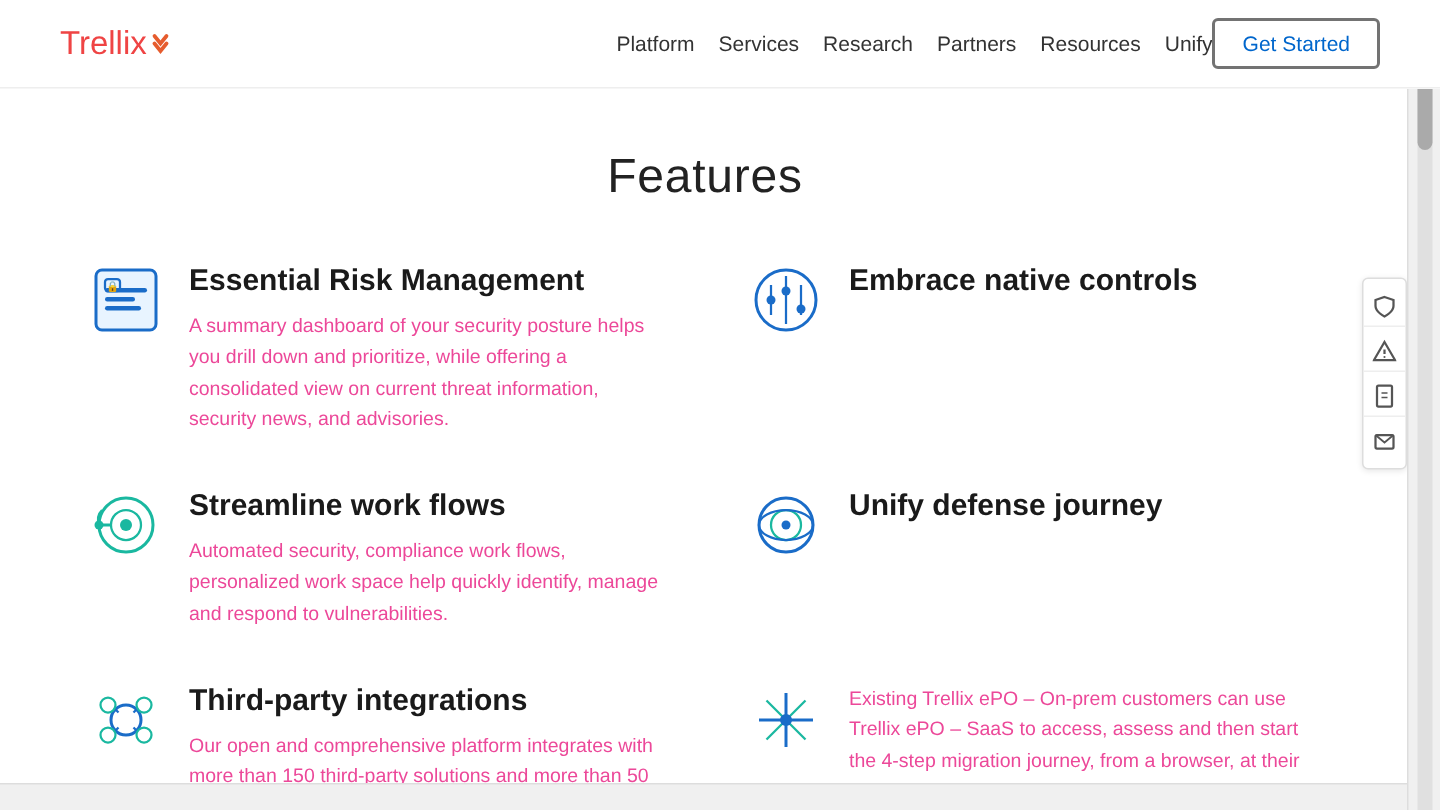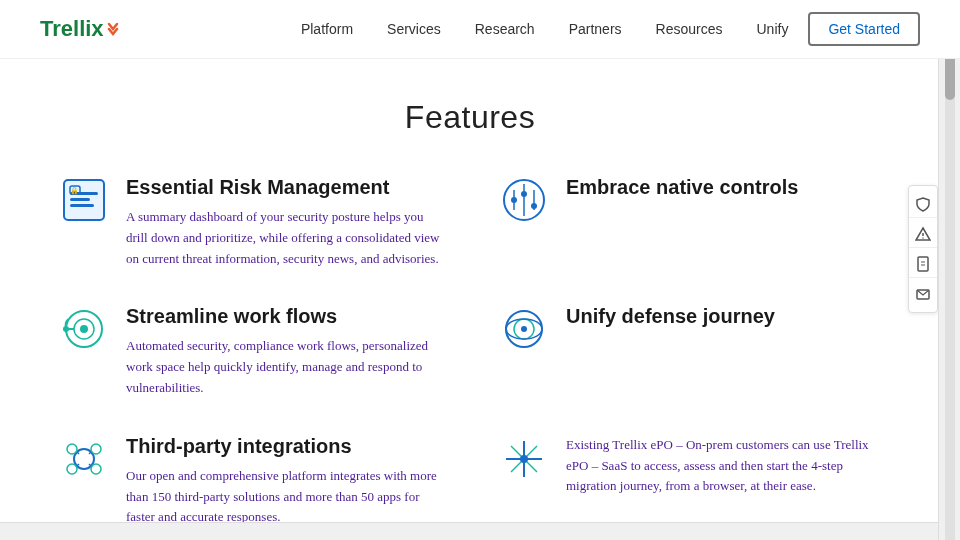--- a/index.html
+++ b/index.html
@@ -10,32 +10,31 @@
       display: flex;
       align-items: center;
       padding: 12px 40px;
       border-bottom: 1px solid #eee;
       background: #fff;
       position: relative;
       z-index: 10;
     }
     .logo {
       font-size: 22px;
-      font-weight: bold;
-      color: #15803d;
+      font-weight: normal;
+      color: #ef4444;
       margin-right: auto;
       display: flex;
       align-items: center;
       gap: 2px;
     }
     .nav {
       display: flex;
       align-items: flex-start;
-      gap: 34px;
-      margin-right: 20px;
+      gap: 16px;
     }
     .nav-item {
       font-size: 14px;
       color: #333;
       cursor: pointer;
       text-decoration: none;
     }
     .get-started-btn {
       border: 2px solid #737373;
       color: #0066cc;
@@ -79,23 +78,22 @@
     }
     .feature-content {}
     .feature-title {
       font-size: 20px;
       font-weight: 600;
       color: #1a1a1a;
       margin-bottom: 8px;
     }
     .feature-desc {
       font-size: 13px;
-      color: #4c1d95;
+      color: #ec4899;
       line-height: 1.6;
-      font-family: Liberation Serif, serif;
     }
 
     
     .scrollbar-panel {
       position: fixed;
       right: 0;
       top: 0;
       width: 22px;
       height: 540px;
       background: #f0f0f0;

